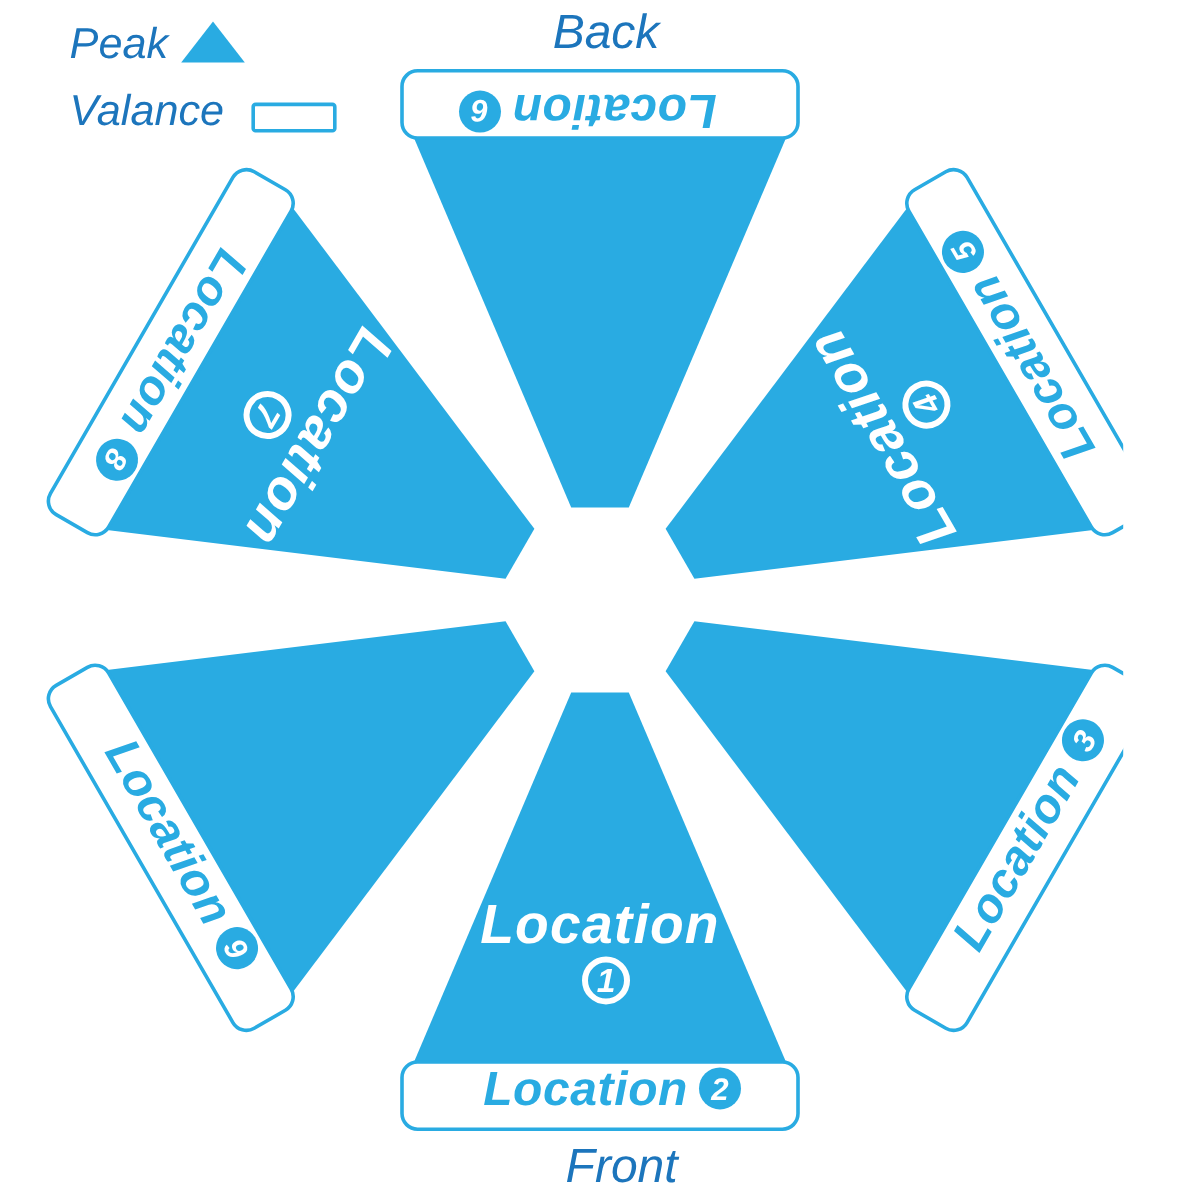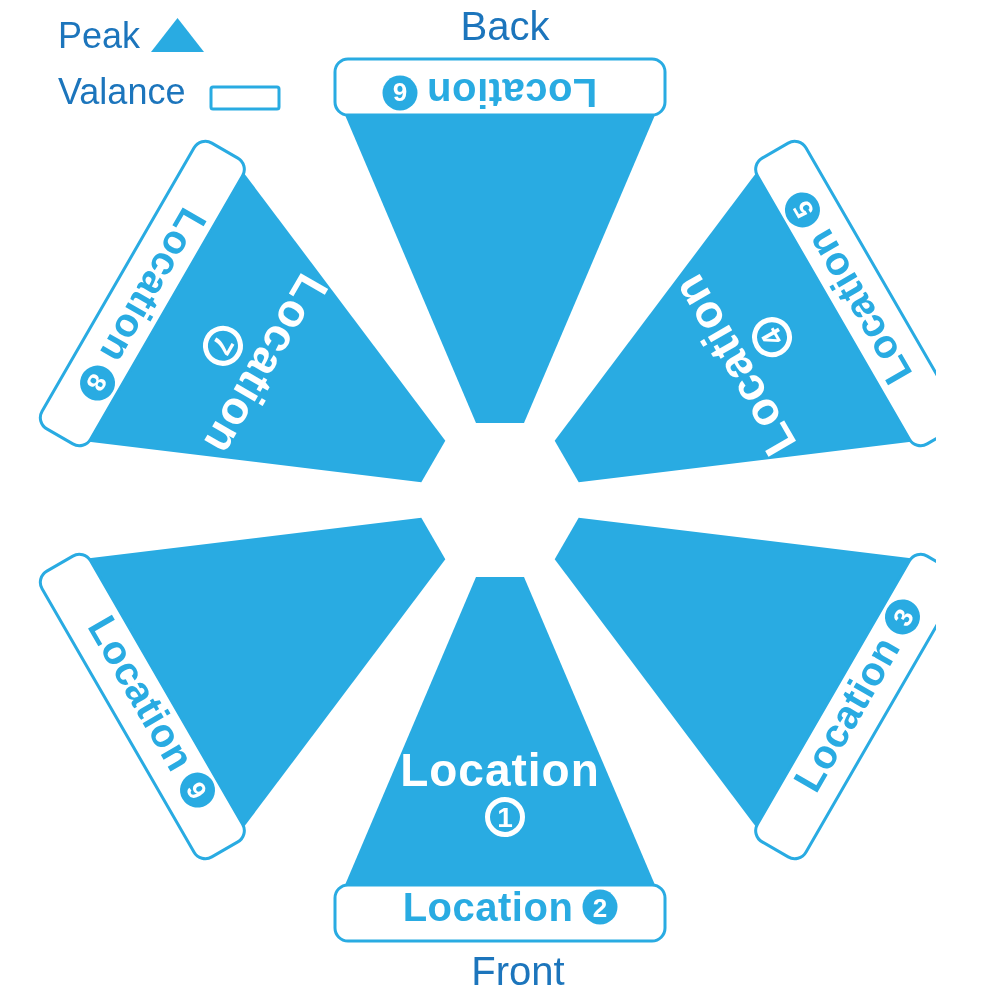--- a/index.html
+++ b/index.html
@@ -1,16 +1,16 @@
 <!DOCTYPE html>
 <html><head>
 <meta charset="utf-8">
 <style>
   html, body { margin: 0; padding: 0; background: #ffffff; }
-  .stage { position: relative; width: 936px; height: 1000px; background: #ffffff; overflow: hidden; }
+  .stage { position: relative; width: 936px; height: 1000px; background: #ffffff; overflow: hidden; font-style: italic; }
   svg { display: block; }
   text { font-family: "Liberation Sans", sans-serif; }
 
   .legend-text  { font-size: 36px; fill: #1C75BC; }
   .dir-label    { font-size: 40px; fill: #1C75BC; }
 
   .panel-poly   { fill: #29ABE2; }
   .valance-rect { fill: #ffffff; stroke: #29ABE2; stroke-width: 3; }
 
   .body-label   { font-size: 46px; font-weight: 700; fill: #ffffff; letter-spacing: 1px; }

